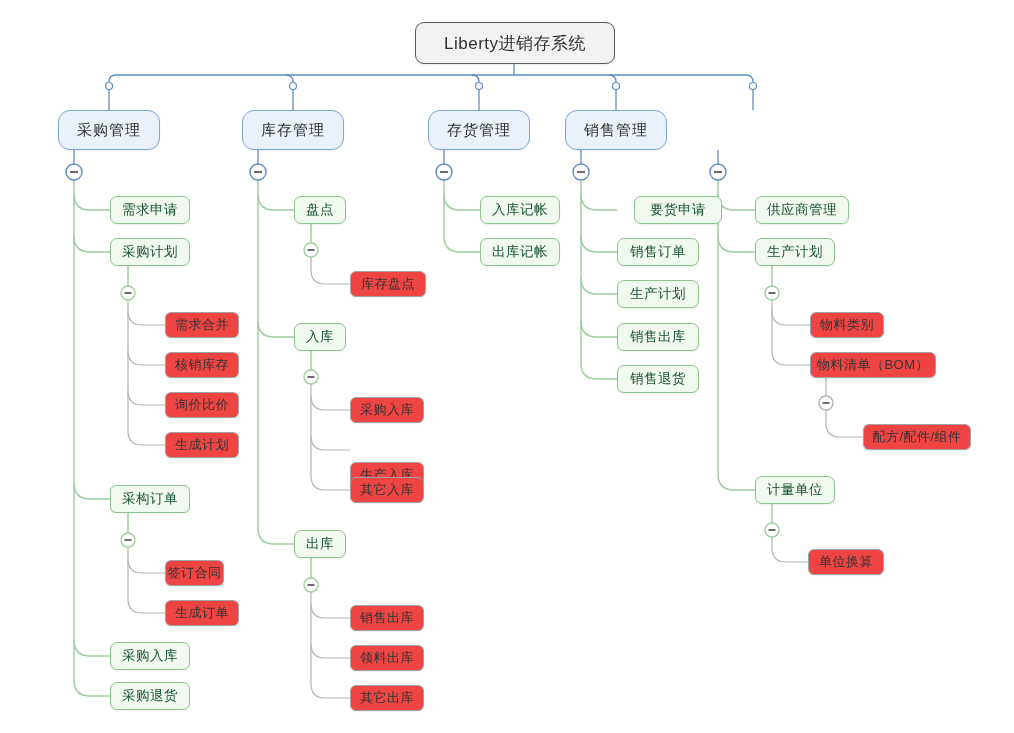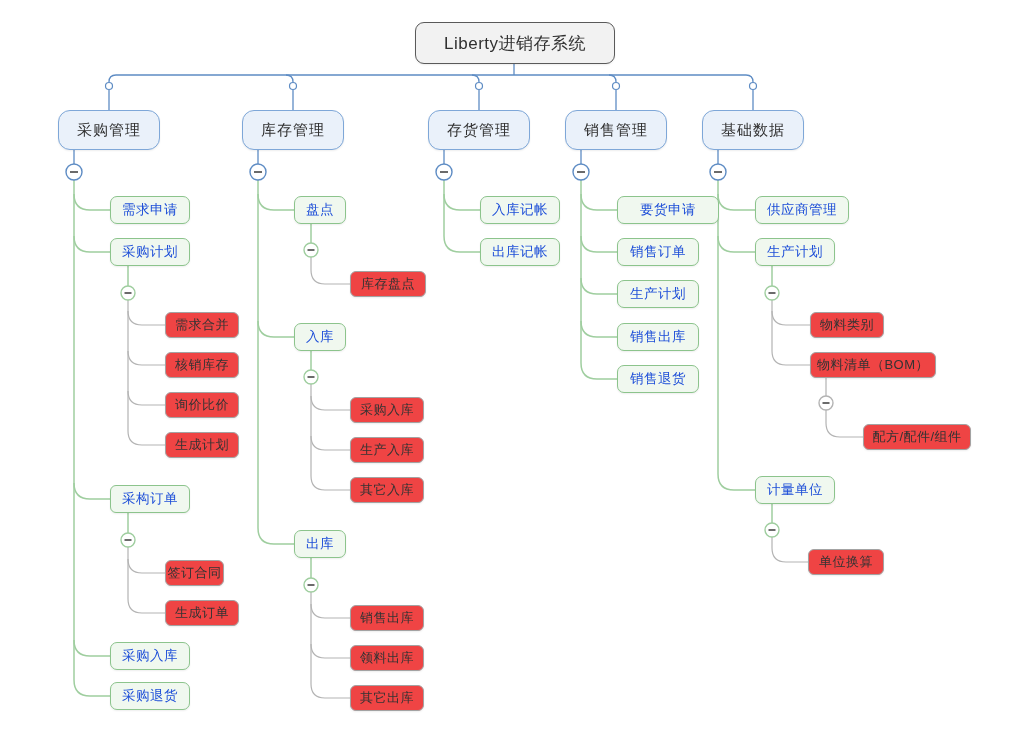--- a/index.html
+++ b/index.html
@@ -25,21 +25,21 @@
   .n-root{
     background:var(--c-root_fill,#f2f2f2);border:1.5px solid var(--c-root_border,#5a5a5a);
     border-radius:9px;font-size:17px;letter-spacing:0.5px;color:#303030;
   }
   .n-main{
     background:var(--c-blue_fill,#eaf1fa);border:1.4px solid var(--c-blue_border,#7ea7d8);
     border-radius:12px;font-size:15px;letter-spacing:1px;color:#303030;
   }
   .n-green{
     background:var(--c-green_fill,#f0f8ef);border:1.3px solid var(--c-green_border,#8cc48c);
-    border-radius:7px;font-size:13.5px;letter-spacing:0.5px;color:#1d4ed8;
+    border-radius:7px;font-size:13.5px;letter-spacing:0.5px;color:#14532d;
   }
   .n-white{
     background:#ef4444;border:1.2px solid var(--c-gray_border,#a3a3a3);
     border-radius:6px;font-size:13px;letter-spacing:0.5px;color:#333;
   }
 </style>
 </head>
 <body>
 
 <div class="canvas">
@@ -187,49 +187,48 @@
         <path class="minus" d="M822.5 403 H829.5"></path>
       </g>
   </svg>
 
   <div class="node n-root" style="left:415px;top:22px;width:200px;height:42px;">Liberty进销存系统</div>
 
   <div class="node n-main" style="left:58px;top:110px;width:102px;height:40px;">采购管理</div>
   <div class="node n-main" style="left:242px;top:110px;width:102px;height:40px;">库存管理</div>
   <div class="node n-main" style="left:428px;top:110px;width:102px;height:40px;">存货管理</div>
   <div class="node n-main" style="left:565px;top:110px;width:102px;height:40px;">销售管理</div>
-  <div class="node n-main" style="left:702px;top:110px;width:102px;height:40px;">基础数据</div>
 
   <div class="node n-green" style="left:110px;top:196px;width:80px;height:28px;">需求申请</div>
   <div class="node n-green" style="left:110px;top:238px;width:80px;height:28px;">采购计划</div>
   <div class="node n-white" style="left:165px;top:312px;width:74px;height:26px;">需求合并</div>
   <div class="node n-white" style="left:165px;top:352px;width:74px;height:26px;">核销库存</div>
   <div class="node n-white" style="left:165px;top:392px;width:74px;height:26px;">询价比价</div>
   <div class="node n-white" style="left:165px;top:432px;width:74px;height:26px;">生成计划</div>
   <div class="node n-green" style="left:110px;top:485px;width:80px;height:28px;border-radius:6px;">采构订单</div>
   <div class="node n-white" style="left:165px;top:560px;width:59px;height:26px;">签订合同</div>
   <div class="node n-white" style="left:165px;top:600px;width:74px;height:26px;">生成订单</div>
   <div class="node n-green" style="left:110px;top:642px;width:80px;height:28px;">采购入库</div>
   <div class="node n-green" style="left:110px;top:682px;width:80px;height:28px;text-align:center;">采购退货</div>
 
   <div class="node n-green" style="left:294px;top:196px;width:52px;height:28px;">盘点</div>
   <div class="node n-white" style="left:350px;top:271px;width:76px;height:26px;">库存盘点</div>
   <div class="node n-green" style="left:294px;top:323px;width:52px;height:28px;">入库</div>
   <div class="node n-white" style="left:350px;top:397px;width:74px;height:26px;">采购入库</div>
-  <div class="node n-white" style="left:350px;top:437px;width:74px;height:26px;">生产入库</div>
+  <div class="node n-white" style="left:350px;top:462px;width:74px;height:26px;">生产入库</div>
   <div class="node n-white" style="left:350px;top:477px;width:74px;height:26px;">其它入库</div>
   <div class="node n-green" style="left:294px;top:530px;width:52px;height:28px;">出库</div>
   <div class="node n-white" style="left:350px;top:605px;width:74px;height:26px;">销售出库</div>
   <div class="node n-white" style="left:350px;top:645px;width:74px;height:26px;">领料出库</div>
   <div class="node n-white" style="left:350px;top:685px;width:74px;height:26px;">其它出库</div>
 
   <div class="node n-green" style="left:480px;top:196px;width:80px;height:28px;">入库记帐</div>
   <div class="node n-green" style="left:480px;top:238px;width:80px;height:28px;">出库记帐</div>
 
-  <div class="node n-green" style="left:617px;top:196px;width:102px;height:28px;">要货申请</div>
+  <div class="node n-green" style="left:634px;top:196px;width:88px;height:28px;">要货申请</div>
   <div class="node n-green" style="left:617px;top:238px;width:82px;height:28px;">销售订单</div>
   <div class="node n-green" style="left:617px;top:280px;width:82px;height:28px;">生产计划</div>
   <div class="node n-green" style="left:617px;top:323px;width:82px;height:28px;">销售出库</div>
   <div class="node n-green" style="left:617px;top:365px;width:82px;height:28px;">销售退货</div>
 
   <div class="node n-green" style="left:755px;top:196px;width:94px;height:28px;">供应商管理</div>
   <div class="node n-green" style="left:755px;top:238px;width:80px;height:28px;">生产计划</div>
   <div class="node n-white" style="left:810px;top:312px;width:74px;height:26px;">物料类别</div>
   <div class="node n-white" style="left:810px;top:352px;width:126px;height:26px;">物料清单（BOM）</div>
   <div class="node n-white" style="left:863px;top:424px;width:108px;height:26px;">配方/配件/组件</div>

